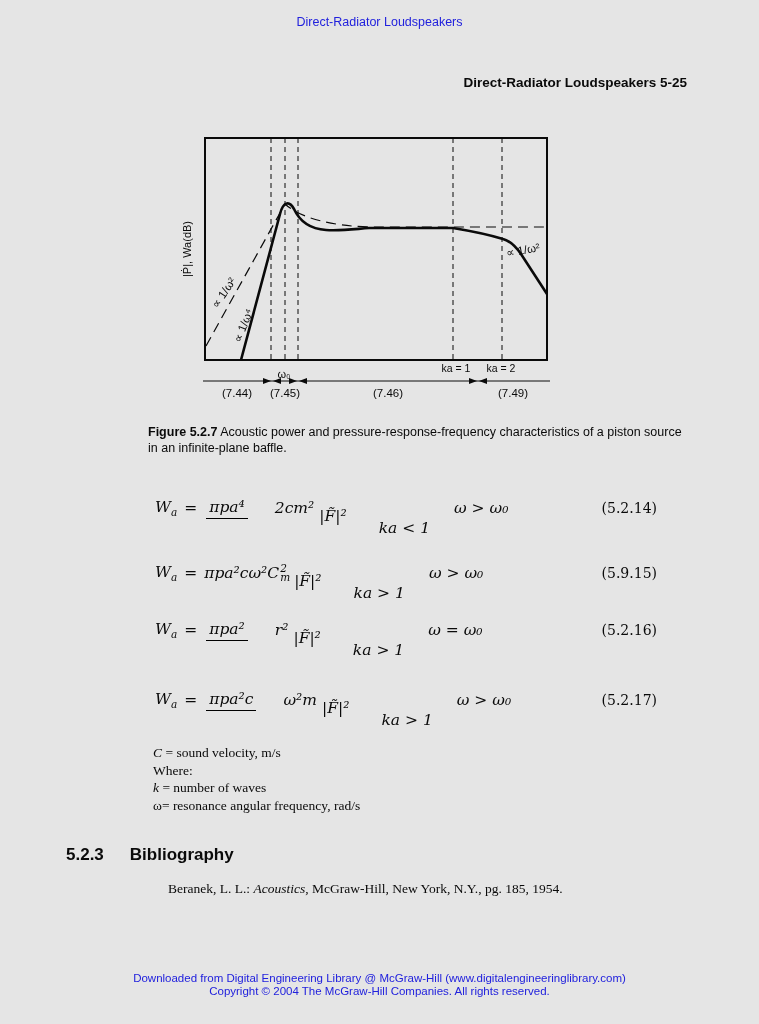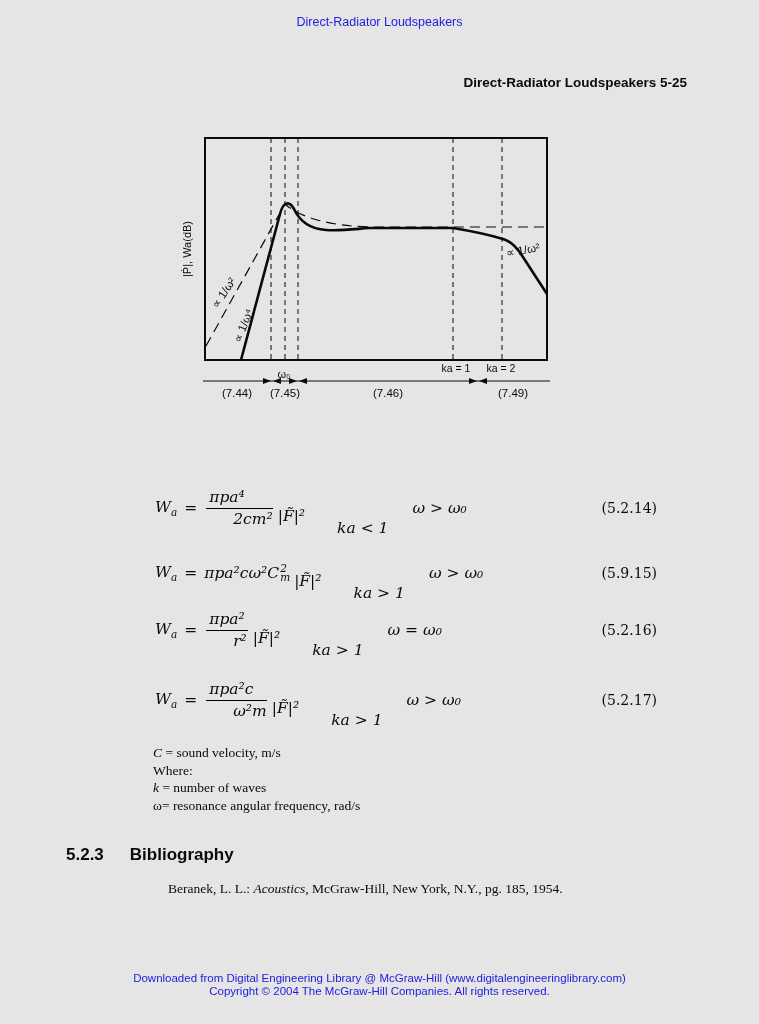--- a/index.html
+++ b/index.html
@@ -20,21 +20,21 @@
            font-family:"Liberation Sans",sans-serif;font-size:12.5px;line-height:16px;color:#0a0a0a;}
   .caption b{font-weight:bold;}
 
   
   .equation{position:absolute;left:155px;right:102px;display:flex;align-items:center;
             font-family:"DejaVu Serif","Liberation Serif",serif;font-style:italic;font-size:15.5px;}
   .eq-tag{position:absolute;right:0;top:50%;transform:translateY(-50%);
           font-style:normal;font-size:14px;}
   .eq-lhs sub{font-size:10.5px;font-style:italic;}
   .eq-rel{margin:0 7px;}
-  .frac{display:inline-flex;flex-direction:column;text-align:left;margin:0 2px;line-height:19px;}
+  .frac{display:inline-flex;flex-direction:row;text-align:center;margin:0 2px;line-height:19px;}
   .frac .num{border-bottom:1.3px solid #000;padding:0 3px 1px;}
   .frac .den{padding-top:1px;margin-left:27px;}
   .eq-term{margin-left:3px;margin-top:16px;}
   .supsub{display:inline-flex;flex-direction:column;font-size:10.5px;line-height:9.5px;
           vertical-align:middle;margin:0 1px 0 1px;text-align:left;}
   .cond1{margin-left:32px;margin-top:39px;}
   .cond2{margin-left:24px;}
 
   
   .where{position:absolute;left:153px;top:744px;font-size:13.5px;line-height:17.5px;}
@@ -92,20 +92,26 @@
       <path d="M307,253 l-8,-3 v6 z"></path>
         <path d="M309,253 l8,-3 v6 z"></path>
     </g>
 
     <text x="67" y="269" font-size="11.5" text-anchor="middle">(7.44)</text>
     <text x="115" y="269" font-size="11.5" text-anchor="middle">(7.45)</text>
     <text x="218" y="269" font-size="11.5" text-anchor="middle">(7.46)</text>
     <text x="343" y="269" font-size="11.5" text-anchor="middle">(7.49)</text>
   </svg>
 
+  <div class="caption">
+    <b>Figure 5.2.7</b>
+    <span>Acoustic power and pressure-response-frequency characteristics of a piston source</span>
+    <br>
+    <span>in an infinite-plane baffle.</span>
+  </div>
 
   <div class="equation" style="top:482px;height:52px;">
     <span class="eq-lhs"><span>W</span><sub>a</sub></span>
     <span class="eq-rel">=</span>
     <span class="frac">
       <span class="num">πpa⁴</span>
       <span class="den">2cm²</span>
     </span>
     <span class="eq-term">|F̃|²</span>
     <span class="cond1">ka &lt; 1</span>

